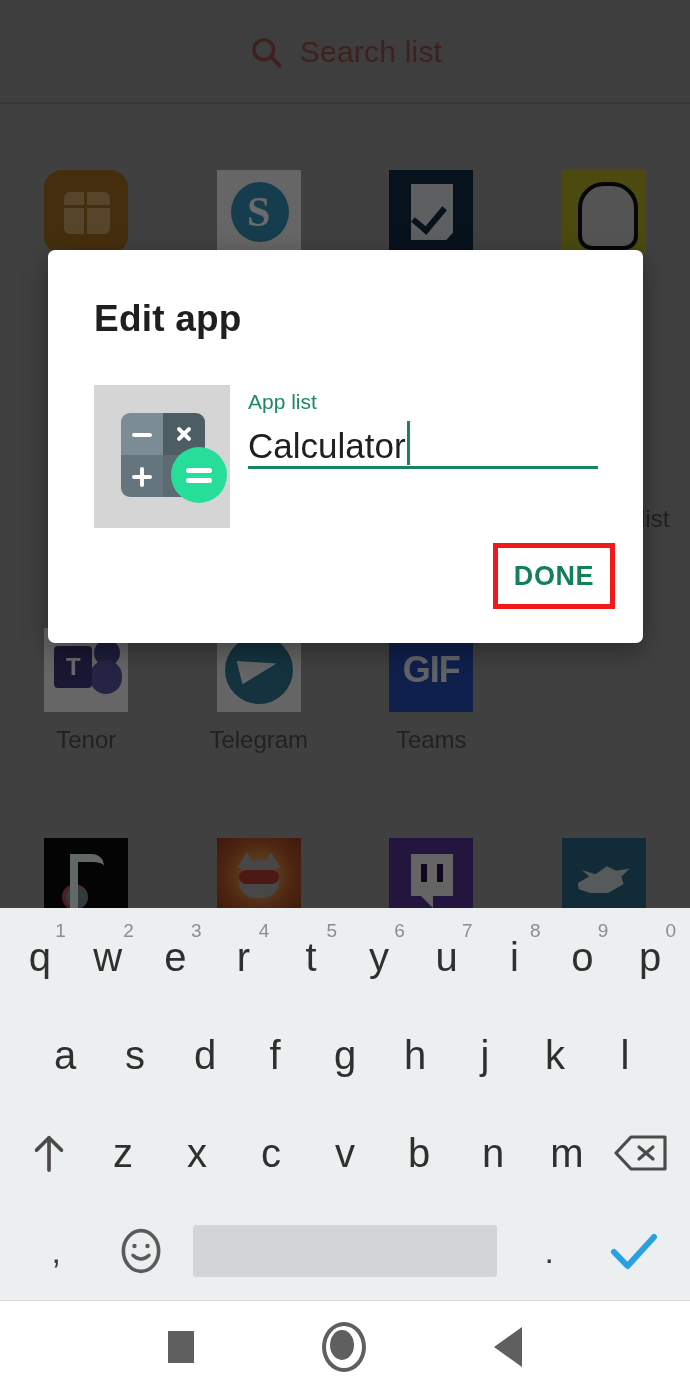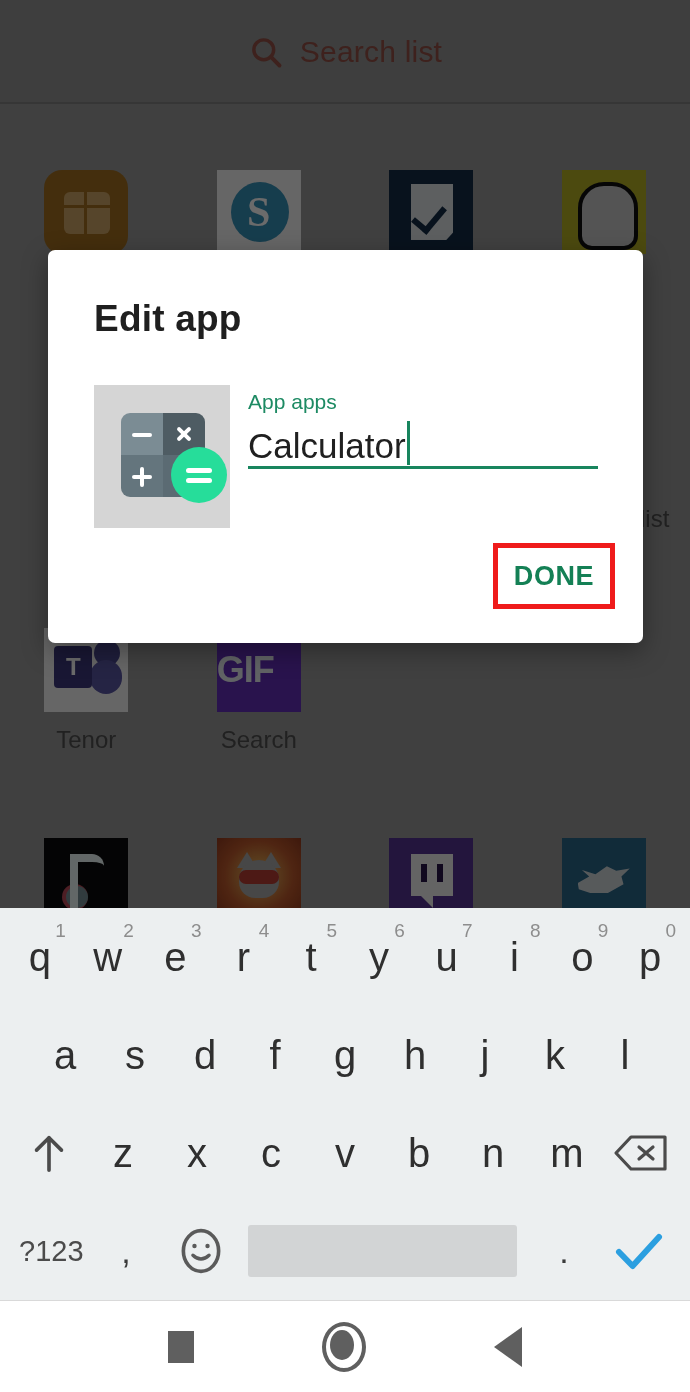--- a/index.html
+++ b/index.html
@@ -132,21 +132,21 @@
   .ic-teams .c2 { position:absolute; right:6px; top:32px; width:32px; height:34px; background:#5955b8; border-radius:16px; }
 
   .ic-tg { background:#f2f2f2; }
   .ic-tg .circ { position:absolute; left:8px; top:8px; width:68px; height:68px; background:#1f7fa3; border-radius:50%; }
   .ic-tg .plane {
     position:absolute; left:22px; top:28px; width:0; height:0;
     border-left:38px solid #f0f5f7; border-top:12px solid transparent; border-bottom:12px solid transparent;
     transform: rotate(-14deg);
   }
 
-  .ic-tenor { background:#6d28d9; display:flex; align-items:center; }
+  .ic-tenor { background:#1d4ed8; display:flex; align-items:center; justify-content:center; }
   .ic-tenor span { color:#e8eef4; font-size:36px; font-weight:bold; letter-spacing:-1px; }
 
   .ic-themes { background:#7a3a31; border-radius:8px; overflow:hidden; }
   .ic-themes .t1 { position:absolute; left:0; top:0; width:0; height:0; border-left:42px solid #8d3a33; border-bottom:84px solid transparent; }
   .ic-themes .t2 { position:absolute; right:0; top:0; width:0; height:0; border-right:42px solid #b98a22; border-bottom:42px solid transparent; }
   .ic-themes .t3 { position:absolute; right:0; bottom:0; width:0; height:0; border-right:50px solid #145c73; border-top:62px solid transparent; }
   .ic-themes .t4 { position:absolute; left:0; bottom:0; width:0; height:0; border-left:46px solid #1a7a5a; border-top:46px solid transparent; }
 
   .ic-tiktok { background:#0b0b0d; }
   .ic-tiktok .note { position:absolute; left:26px; top:16px; width:26px; height:52px; border-left:8px solid #e8f6f6; border-top:8px solid #e8f6f6; border-top-right-radius:12px; }
@@ -447,24 +447,31 @@
   <div class="app-grid" style="top:628px;">
     <div class="app-cell">
       <div class="app-icon ic-teams">
         <div class="c1"></div>
           <div class="c2"></div>
         <div class="sq">T</div>
       </div>
       <span class="app-name">Tenor</span>
     </div>
     <div class="app-cell">
+      <div class="app-icon ic-tg">
+          <div class="circ"></div>
+          <div class="plane"></div>
+        </div>
+      <span class="app-name">Telegram</span>
+    </div>
+    <div class="app-cell">
       <div class="app-icon ic-tenor">
         <span>GIF</span>
       </div>
-      <span class="app-name">Search</span>
+      <span class="app-name">Teams</span>
     </div>
   </div>
 
   <div class="app-grid" style="top:838px;">
     <div class="app-cell">
       <div class="app-icon ic-tiktok">
           <div class="dot"></div>
           <div class="dot2"></div>
           <div class="note"></div>
         </div>
@@ -510,21 +517,21 @@
       <div class="plus"></div>
       <div class="plus2"></div>
     </div>
     <div class="calc-circle">
       <div class="eq1"></div>
         <div class="eq2"></div>
     </div>
   </div>
 
   <div id="field-wrap">
-    <span id="field-label">App apps</span>
+    <span id="field-label">App list</span>
     <div id="field-value-row">
       <span id="field-value" title="App label">Calculator</span>
       <span id="field-caret"></span>
     </div>
   </div>
 
   <div id="done-highlight">
     <button id="done-button">DONE</button>
   </div>
 </div>
@@ -633,23 +640,20 @@
       </div>
     <div class="kb-key del">
       <svg width="56" height="44" viewBox="0 0 28 20">
         <path d="M9 2 L26 2 L26 18 L9 18 L1.5 10 Z" fill="none" stroke="#4b4b4b" stroke-width="1.6" stroke-linejoin="round"></path>
         <path d="M13 7 L20 13 M20 7 L13 13" stroke="#4b4b4b" stroke-width="1.6" stroke-linecap="round"></path>
       </svg>
     </div>
   </div>
 
   <div class="kb-row" id="kb-row-4">
-    <div class="kb-key sym">
-        <span>?123</span>
-      </div>
     <div class="kb-key comma">
         <span>,</span>
       </div>
     <div class="kb-key emoji">
       <svg width="46" height="52" viewBox="0 0 24 26">
         <ellipse cx="12" cy="13" rx="9.2" ry="10.6" fill="none" stroke="#5a5a5a" stroke-width="1.9"></ellipse>
         <circle cx="8.6" cy="10.4" r="1.15" fill="#5a5a5a"></circle>
         <circle cx="15.4" cy="10.4" r="1.15" fill="#5a5a5a"></circle>
         <path d="M7.8 15.2 Q12 19.2 16.2 15.2" fill="none" stroke="#5a5a5a" stroke-width="1.8" stroke-linecap="round"></path>
       </svg>

